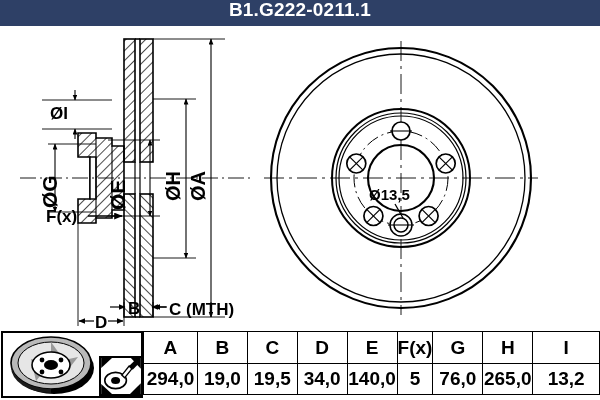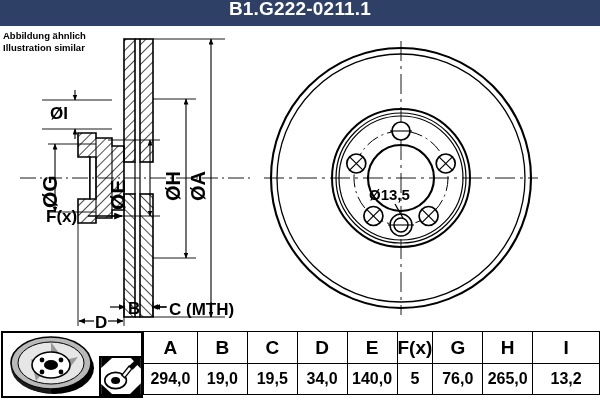--- a/index.html
+++ b/index.html
@@ -4,21 +4,21 @@
 <style>
   html,body{margin:0;padding:0;background:#fff;}
   body{width:600px;height:400px;overflow:hidden;
        font-family:"Liberation Sans",sans-serif;color:#000;}
   #root{position:relative;width:600px;height:400px;}
 
   
   .hdr{position:absolute;left:0;top:0;width:600px;height:26px;
        background:#2e4066;}
   .hdr-inner{position:absolute;left:0;top:0;width:600px;height:18px;
-       display:flex;align-items:flex-end;justify-content:center;gap:34px;}
+       display:flex;align-items:center;justify-content:center;gap:34px;}
   .hdr-t{color:#fff;font-size:19px;font-weight:bold;letter-spacing:.2px;
        line-height:1;white-space:nowrap;}
 
   
   .note{position:absolute;left:3px;top:30px;font-size:9.5px;
         font-weight:bold;line-height:11.5px;white-space:nowrap;}
 
   
   .draw{position:absolute;left:0;top:26px;width:600px;height:302px;}
 
@@ -27,38 +27,34 @@
           border:2px solid #000;box-sizing:border-box;background:#fff;}
   .thumb-main{position:absolute;left:3px;top:2px;width:92px;height:61px;}
   .thumb-icon{position:absolute;left:96px;top:23px;width:44px;height:40px;
           border:2px solid #000;box-sizing:border-box;background:#fff;}
 
   
   .tbl{position:absolute;left:143px;top:331px;border-collapse:collapse;}
   .tbl td{border:1.5px solid #000;text-align:center;font-weight:bold;
           padding:0;}
   .tbl tr.hdr-row td{height:31px;font-size:19px;}
-  .tbl tr.val-row td{height:30px;font-size:16px;}
+  .tbl tr.val-row td{height:30px;font-size:19px;}
   .fx{font-size:15px;}
 </style>
 </head>
 <body>
 
 <div id="root">
 
   <div class="hdr">
     <div class="hdr-inner">
       <span class="hdr-t">B1.G222-0211.1</span>
     </div>
   </div>
 
-  <div class="note">
-    <div>Abbildung ähnlich</div>
-    <div>Illustration similar</div>
-  </div>
 
   <svg class="draw" viewBox="0 0 600 302">
     <defs>
       <pattern id="hatchR" width="7" height="7" patternTransform="rotate(45)" patternUnits="userSpaceOnUse">
         <line x1="0" y1="0" x2="0" y2="7" stroke="#000" stroke-width="1.4"></line>
       </pattern>
       <pattern id="hatchL" width="7" height="7" patternTransform="rotate(-45)" patternUnits="userSpaceOnUse">
         <line x1="0" y1="0" x2="0" y2="7" stroke="#000" stroke-width="1.4"></line>
       </pattern>
       <marker id="ar" markerWidth="7" markerHeight="7" refX="6" refY="2.6" orient="auto">

